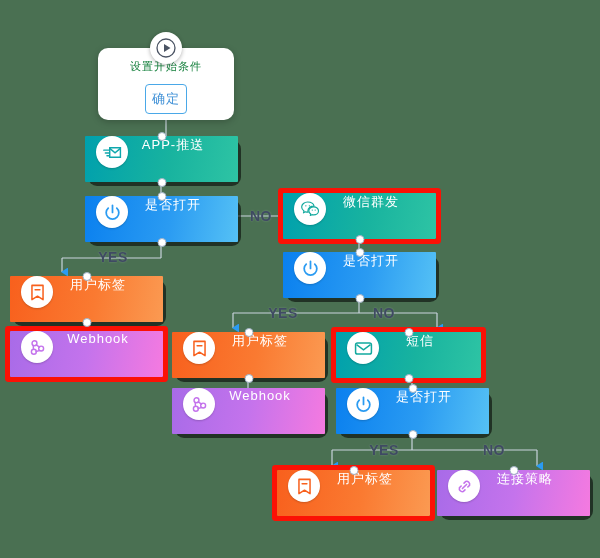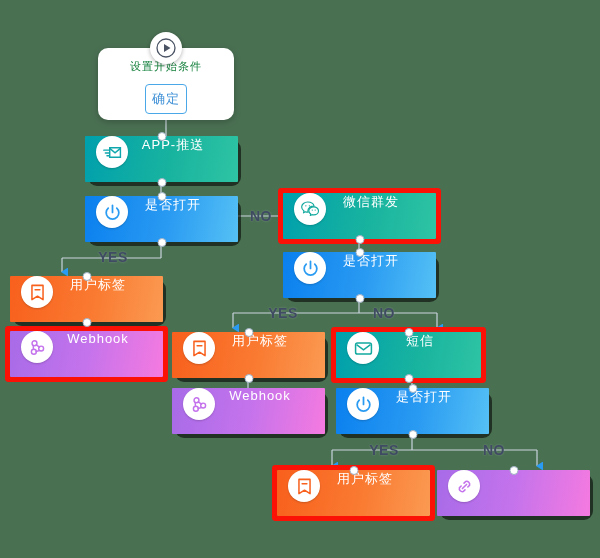--- a/index.html
+++ b/index.html
@@ -335,20 +335,21 @@
       </div>
       <div class="node" style="left: 437px; top: 470px; width: 153px; height: 46px;">
         <div class="inner g-purple">
           <div class="icon-circle">
             <svg width="19" height="19" viewBox="0 0 24 24">
               <path d="M9.4,14.6 L14.6,9.4" stroke="#c473ec" stroke-width="2" stroke-linecap="round"></path>
               <path d="M12.6,16.2 L10.4,18.4 A3.9,3.9 0 0 1 5.6,13.6 L7.8,11.4" fill="none" stroke="#c473ec" stroke-width="2" stroke-linecap="round"></path>
               <path d="M11.4,7.8 L13.6,5.6 A3.9,3.9 0 0 1 18.4,10.4 L16.2,12.6" fill="none" stroke="#c473ec" stroke-width="2" stroke-linecap="round"></path>
             </svg>
           </div>
+          <div class="label">连接策略</div>
         </div>
         <div class="port top"></div>
       </div>
     </div>
 
   <div id="label-layer">
       <div class="edge-label" style="left: 261px; top: 216px;">NO</div>
       <div class="edge-label" style="left: 113px; top: 257px;">YES</div>
       <div class="edge-label" style="left: 283px; top: 313px;">YES</div>
       <div class="edge-label" style="left: 384px; top: 313px;">NO</div>

